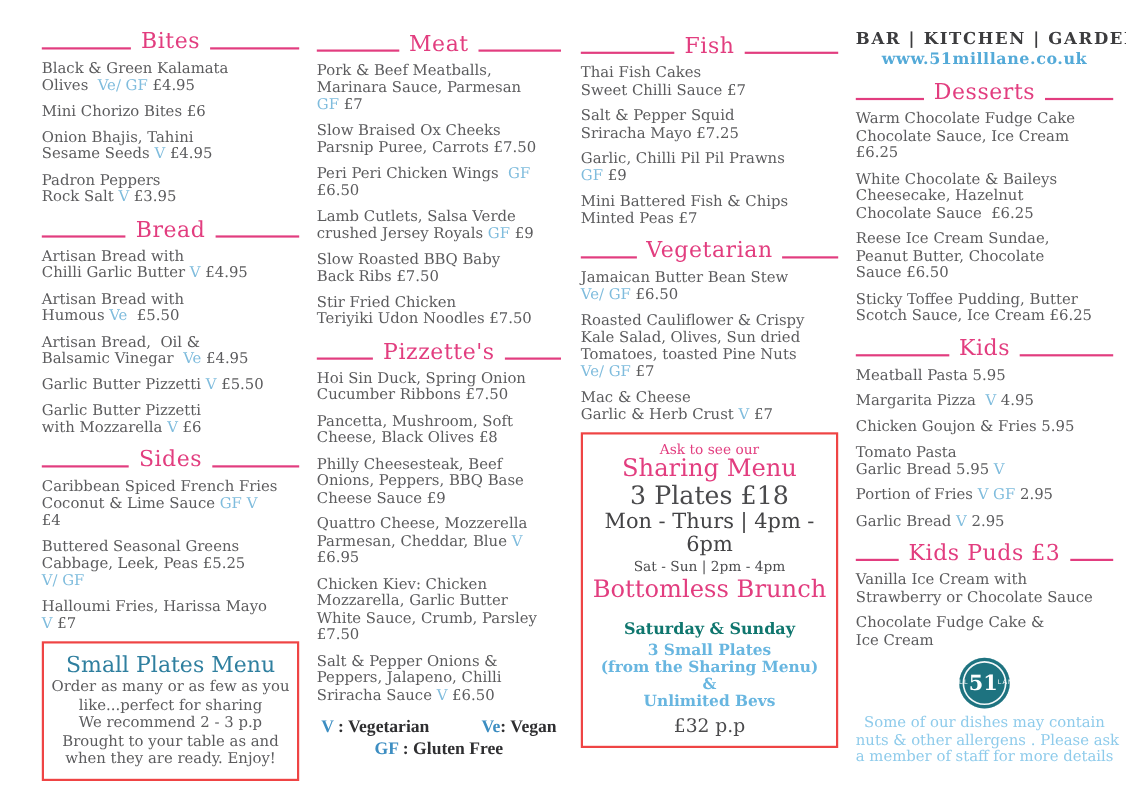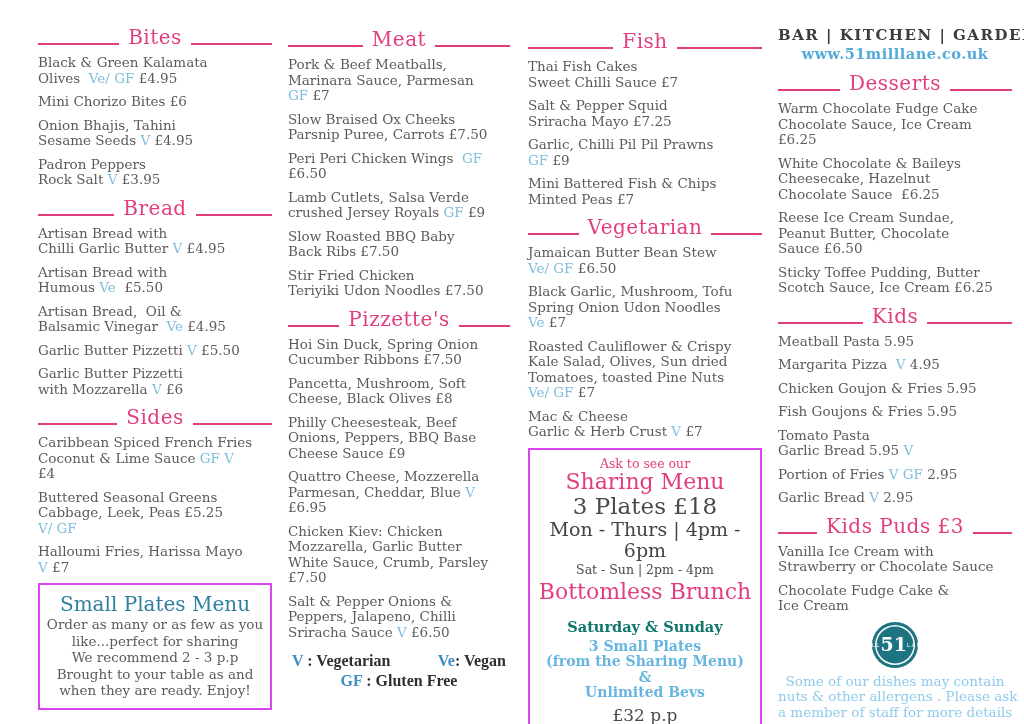--- a/index.html
+++ b/index.html
@@ -14,21 +14,21 @@
   .sec-header{display:flex;align-items:center;gap:9px;margin:3px 0 6px 0;}
   .htext{font-size:20px;color:#e23d7f;letter-spacing:.5px;white-space:nowrap;}
   .hline{flex:1;border-bottom:2px solid #e23d7f;align-self:flex-end;margin-bottom:4px;min-width:18px;}
 
   .item{margin-bottom:8px;}
   .iline{white-space:pre;font-size:13.5px;line-height:15.5px;}
   .tag{color:#7fbcdd;}
   .txt{color:#5b5b5d;}
 
   
-  .pinkbox{border:2px solid #d946ef;text-align:center;}
+  .pinkbox{border:2px solid #ef4444;text-align:center;}
   #small-plates-box{margin-top:4px;padding:8px 4px 9px 4px;}
   .sp-title{color:#2f7f9f;font-size:20px;line-height:23px;}
   .sp-lines div{font-size:13.5px;line-height:16.5px;color:#5b5b5d;white-space:nowrap;}
 
   #sharing-box{margin-top:8px;padding:7px 4px 8px 4px;}
   .sh-ask{color:#e23d7f;font-size:12.5px;line-height:13px;}
   .sh-title{color:#e23d7f;font-size:22px;line-height:23px;}
   .sh-plates{font-size:23px;color:#4a4a4c;margin-top:4px;line-height:19px;}
   .sh-hours1{font-size:19px;color:#434345;margin-top:3px;line-height:21px;}
   .sh-hours2{font-size:12.5px;color:#4a4a4c;margin-top:2px;line-height:14px;}
@@ -246,25 +246,20 @@
           <div class="iline"><span class="txt">Minted Peas £7</span></div>
         </div>
         <div class="sec-header">
           <span class="hline"></span>
           <span class="htext">Vegetarian</span>
           <span class="hline"></span>
         </div>
         <div class="item">
           <div class="iline"><span class="txt">Jamaican Butter Bean Stew</span></div>
           <div class="iline"><span class="tag">Ve/ GF</span><span class="txt"> £6.50</span></div>
-        </div>
-        <div class="item">
-          <div class="iline"><span class="txt">Black Garlic, Mushroom, Tofu</span></div>
-          <div class="iline"><span class="txt">Spring Onion Udon Noodles</span></div>
-          <div class="iline"><span class="tag">Ve</span><span class="txt"> £7</span></div>
         </div>
         <div class="item">
           <div class="iline"><span class="txt">Roasted Cauliflower &amp; Crispy</span></div>
           <div class="iline"><span class="txt">Kale Salad, Olives, Sun dried</span></div>
           <div class="iline"><span class="txt">Tomatoes, toasted Pine Nuts</span></div>
           <div class="iline"><span class="tag">Ve/ GF</span><span class="txt"> £7</span></div>
         </div>
         <div class="item">
           <div class="iline"><span class="txt">Mac &amp; Cheese</span></div>
           <div class="iline"><span class="txt">Garlic &amp; Herb Crust </span><span class="tag">V</span><span class="txt"> £7</span></div>
@@ -326,23 +321,20 @@
         <div class="item">
           <div class="iline"><span class="txt">Meatball Pasta 5.95</span></div>
         </div>
         <div class="item">
           <div class="iline"><span class="txt">Margarita Pizza  </span><span class="tag">V</span><span class="txt"> 4.95</span></div>
         </div>
         <div class="item">
           <div class="iline"><span class="txt">Chicken Goujon &amp; Fries 5.95</span></div>
         </div>
         <div class="item">
-          <div class="iline"><span class="txt">Fish Goujons &amp; Fries 5.95</span></div>
-        </div>
-        <div class="item">
           <div class="iline"><span class="txt">Tomato Pasta</span></div>
           <div class="iline"><span class="txt">Garlic Bread 5.95 </span><span class="tag">V</span></div>
         </div>
         <div class="item">
           <div class="iline"><span class="txt">Portion of Fries </span><span class="tag">V GF</span><span class="txt"> 2.95</span></div>
         </div>
         <div class="item">
           <div class="iline"><span class="txt">Garlic Bread </span><span class="tag">V</span><span class="txt"> 2.95</span></div>
         </div>
         <div class="sec-header">

